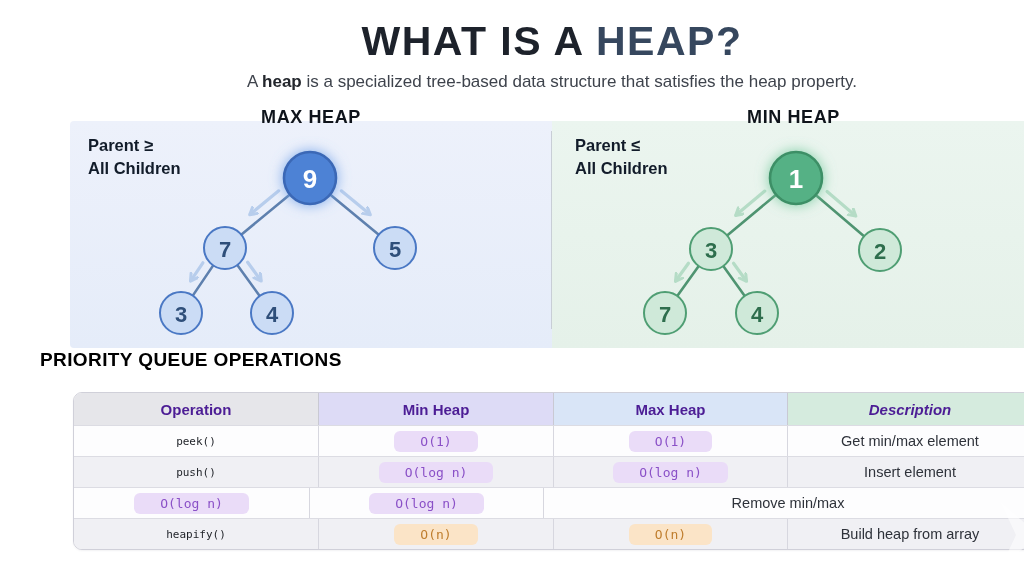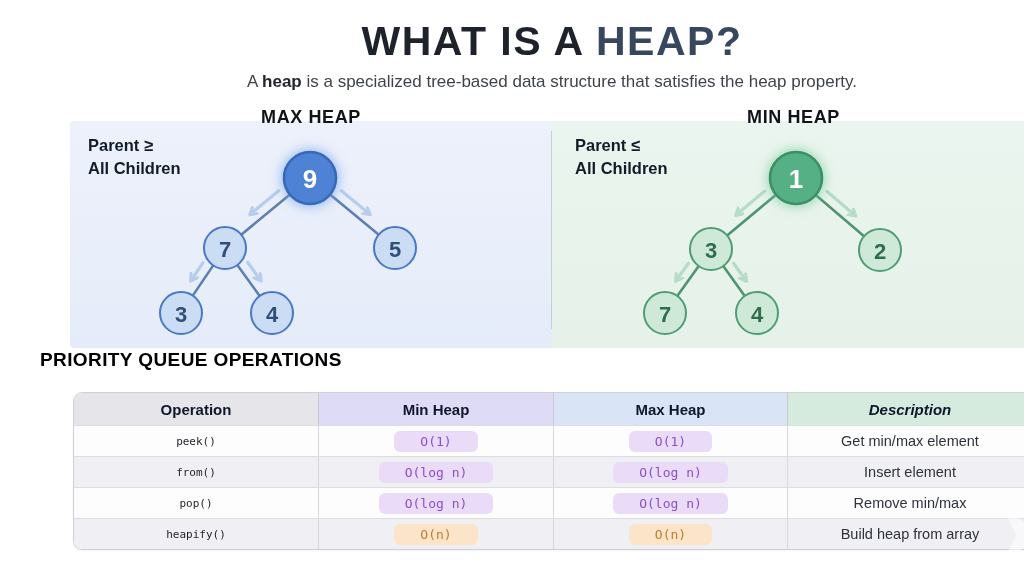--- a/index.html
+++ b/index.html
@@ -31,21 +31,21 @@
   .rule.min{left:505px;}
   #trees{position:absolute;left:0;top:0;width:965px;height:227px;z-index:1;}
 
   
   .table-title{position:absolute;top:349px;left:0;width:100%;text-align:left;margin:0;
                font-size:19px;font-weight:800;letter-spacing:.4px;color:#000000;}
   .optable{position:absolute;left:33px;top:392px;width:958px;border:1px solid #d0d0d9;
            border-radius:9px;overflow:hidden;background:#fdfdfe;box-shadow:0 1px 2px rgba(40,40,60,.06);}
   .thead{display:flex;height:32px;}
   .th{display:flex;align-items:center;justify-content:center;font-weight:700;font-size:15px;
-      color:#0f172a;border-left:1px solid #c9c9d3;box-sizing:border-box;}
+      color:#4c1d95;border-left:1px solid #c9c9d3;box-sizing:border-box;}
   .th:first-child{border-left:none;}
   .c0{width:244px;} .c1{width:235px;} .c2{width:234px;} .c3{flex:1;}
   .tr{display:flex;height:30px;border-top:1px solid #dcdce3;background:#fdfdfe;}
   .tr.alt{background:#f0f0f4;}
   .td{display:flex;align-items:center;justify-content:center;font-size:14.5px;color:#2e323a;
       border-left:1px solid #d7d7df;box-sizing:border-box;}
   .td:first-child{border-left:none;}
   .td.op{font-family:"DejaVu Sans Mono",monospace;font-size:11px;color:#1d2026;}
   .pill{font-family:"DejaVu Sans Mono",monospace;font-size:13px;line-height:1;
         padding:4px 26px;border-radius:6px;}
@@ -145,31 +145,30 @@
           <div class="td op c0">peek()</div>
           <div class="td c1">
             <span class="pill purple">O(1)</span>
           </div>
           <div class="td c2">
             <span class="pill purple">O(1)</span>
           </div>
           <div class="td c3">Get min/max element</div>
         </div>
         <div class="tr alt">
-          <div class="td op c0">from()</div>
+          <div class="td op c0">push()</div>
           <div class="td c1">
             <span class="pill purple">O(log n)</span>
           </div>
           <div class="td c2">
             <span class="pill purple">O(log n)</span>
           </div>
           <div class="td c3">Insert element</div>
         </div>
         <div class="tr">
-          <div class="td op c0">pop()</div>
           <div class="td c1">
             <span class="pill purple">O(log n)</span>
           </div>
           <div class="td c2">
             <span class="pill purple">O(log n)</span>
           </div>
           <div class="td c3">Remove min/max</div>
         </div>
         <div class="tr alt">
           <div class="td op c0">heapify()</div>

